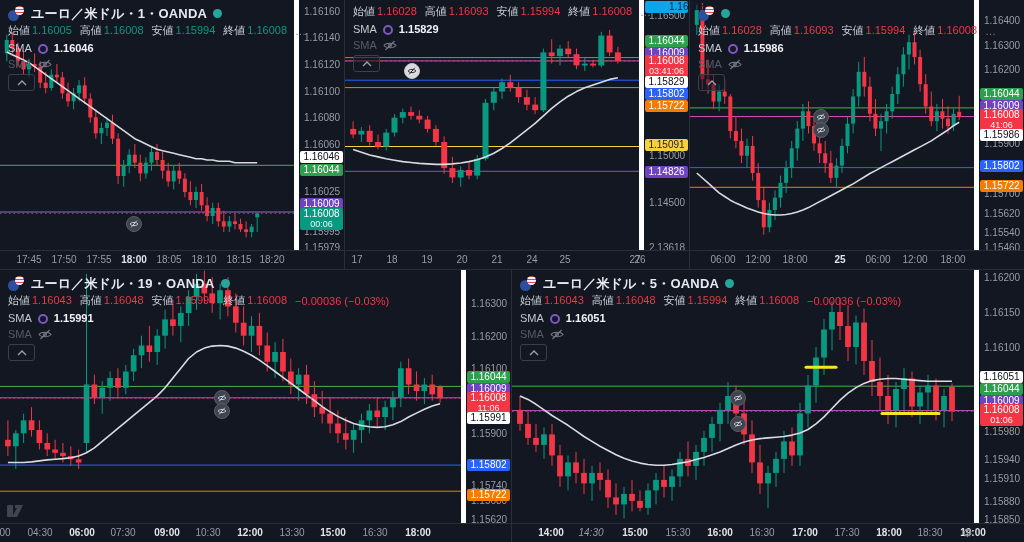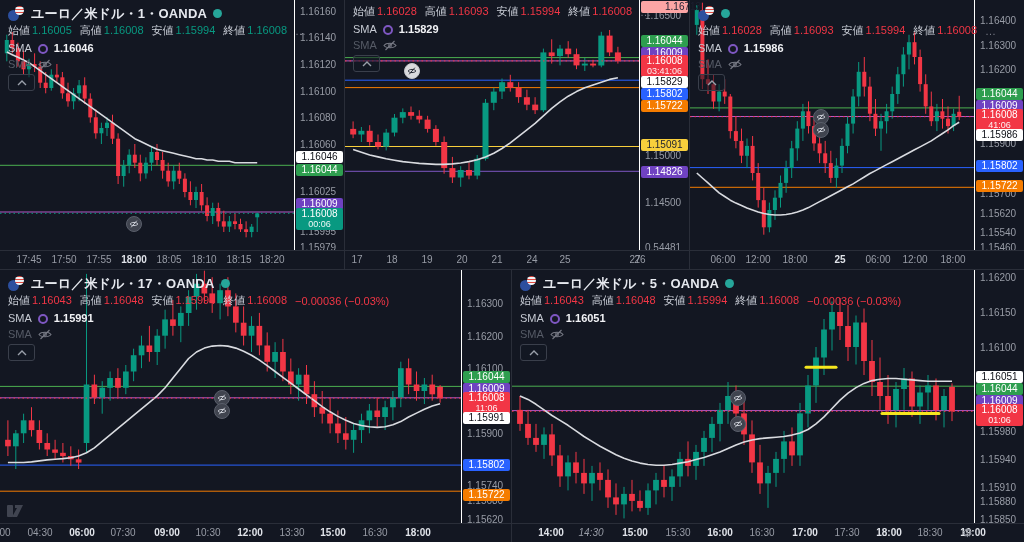--- a/index.html
+++ b/index.html
@@ -1,21 +1,21 @@
 <!DOCTYPE html>
 <html><head>
 <meta charset="utf-8">
 <style>
 html,body{margin:0;padding:0;background:#0b0d12}
 #app{position:relative;width:1024px;height:542px;background:#131722;overflow:hidden;
 font-family:"Liberation Sans","DejaVu Sans",sans-serif;-webkit-font-smoothing:antialiased}
 .chart{position:absolute;background:#131722;box-sizing:border-box}
 .bR{border-right:1px solid #2a2e39}.bB{border-bottom:1px solid #2a2e39}
 .plot{position:absolute;left:0;top:0;display:block}
-.axis{position:absolute;top:0;right:0;width:50px;bottom:18px;border-left:1px solid #ffffff;box-sizing:border-box;z-index:2}
+.axis{position:absolute;top:0;right:0;width:50px;bottom:18px;border-left:5px solid #ffffff;box-sizing:border-box;z-index:2}
 .tick{position:absolute;left:5px;font-size:10px;color:#989ca6;transform:translateY(-50%);white-space:nowrap}
 .plabel{position:absolute;left:1px;right:1px;border-radius:2px;text-align:center;font-size:10px;line-height:12px;font-weight:500;transform:translateY(-50%);z-index:3}
 .plabel .sub{display:block;font-size:9px;line-height:9px;opacity:.92;padding-bottom:1px}
 .taxis{position:absolute;left:0;right:0;bottom:0;height:18px;border-top:1px solid #2a2e39;z-index:2}
 .tlabel{position:absolute;top:3px;transform:translateX(-50%);font-size:10px;color:#989ca6;white-space:nowrap}
 .tlabel.bold{color:#e0e3e9;font-weight:700}
 .legend{position:absolute;left:8px;top:4px;z-index:6}
 .trow{display:flex;align-items:center;gap:6px;height:19px}
 .title{font-size:13px;color:#e6e9ef;font-weight:600;letter-spacing:.2px}
 .flag{position:relative;width:17px;height:15px;display:inline-block}
@@ -283,22 +283,22 @@
           <rect x="269.9" y="52.4" width="6.0" height="8.6" fill="#f23645"></rect>
         </g>
         <path d="M8.1 149.4 L16.4 152.2 L24.7 155.0 L33.0 156.9 L41.2 158.8 L49.5 160.2 L57.8 161.6 L66.0 162.5 L74.3 163.4 L82.6 163.9 L90.9 164.4 L99.1 164.4 L107.4 163.9 L115.7 163.0 L124.0 161.6 L132.2 159.7 L140.5 156.9 L148.8 153.2 L157.0 148.5 L165.3 142.9 L173.6 136.4 L181.9 129.8 L190.1 123.3 L198.4 115.8 L206.7 108.4 L215.0 101.8 L223.2 96.2 L231.5 91.6 L239.8 87.8 L248.0 85.0 L256.3 82.2 L264.6 79.4 L272.9 77.7 " fill="none" stroke="#d9dbe0" stroke-width="1.6" stroke-linejoin="round"></path>
         <line x1="0" x2="295" y1="60.9" y2="60.9" stroke="#f23645" stroke-width="1" stroke-dasharray="1.5,3"></line>
       </svg>
     <div class="axis">
         <div class="tick" style="top: 15.0267px;">1.16500</div>
         <div class="tick" style="top: 108.36px;">1.15500</div>
         <div class="tick" style="top: 155.027px;">1.15000</div>
         <div class="tick" style="top: 201.693px;">1.14500</div>
-        <div class="tick" style="top: 247px;">0.54481</div>
-        <div class="plabel" style="top: 7px; background: #fca5a5; color: rgb(28, 32, 48); padding-left: 24px;"><span>1.16713</span></div>
+        <div class="tick" style="top: 247px;">2.13618</div>
+        <div class="plabel" style="top: 7px; background: #0ea5e9; color: rgb(28, 32, 48); padding-left: 24px;"><span>1.16713</span></div>
         <div class="plabel" style="top: 41px; background: rgb(46, 158, 79); color: rgb(255, 255, 255);"><span>1.16044</span></div>
         <div class="plabel" style="top: 53px; background: rgb(111, 66, 193); color: rgb(255, 255, 255);"><span>1.16009</span></div>
         <div class="plabel" style="top: 66px; background: rgb(242, 54, 69); color: rgb(255, 255, 255);"><span>1.16008</span><span class="sub">03:41:06</span></div>
         <div class="plabel" style="top: 82px; background: rgb(255, 255, 255); color: rgb(12, 14, 21);"><span>1.15829</span></div>
         <div class="plabel" style="top: 94px; background: rgb(41, 98, 255); color: rgb(255, 255, 255);"><span>1.15802</span></div>
         <div class="plabel" style="top: 106px; background: rgb(245, 124, 0); color: rgb(255, 255, 255);"><span>1.15722</span></div>
         <div class="plabel" style="top: 145px; background: rgb(248, 207, 60); color: rgb(28, 32, 48);"><span>1.15091</span></div>
         <div class="plabel" style="top: 172px; background: rgb(111, 66, 193); color: rgb(255, 255, 255);"><span>1.14826</span></div>
       </div>
     <div class="taxis">
@@ -675,21 +675,21 @@
         <div class="tlabel bold" style="left: 333px;">15:00</div>
         <div class="tlabel" style="left: 375px;">16:30</div>
         <div class="tlabel bold" style="left: 418px;">18:00</div>
       </div>
     <div class="legend">
       <div class="trow">
         <span class="flag">
             <i class="f1"></i>
             <i class="f2"></i>
           </span>
-        <span class="title">ユーロ／米ドル・17・OANDA</span>
+        <span class="title">ユーロ／米ドル・19・OANDA</span>
         <span class="mdot"></span>
       </div>
       <div class="orow">
           <span><span>始値</span><span class="v" style="color: rgb(242, 54, 69);">1.16043</span></span>
           <span><span>高値</span><span class="v" style="color: rgb(242, 54, 69);">1.16048</span></span>
           <span><span>安値</span><span class="v" style="color: rgb(242, 54, 69);">1.15994</span></span>
           <span><span>終値</span><span class="v" style="color: rgb(242, 54, 69);">1.16008</span></span>
           <span style="color: rgb(242, 54, 69);">−0.00036 (−0.03%)</span>
         </div>
       <div class="srow">
@@ -848,21 +848,21 @@
         <line x1="0" x2="462" y1="141.3" y2="141.3" stroke="#f23645" stroke-width="1" stroke-dasharray="1.5,3"></line>
         <line x1="294" x2="324" y1="97.3" y2="97.3" stroke="#f5e71e" stroke-width="3" stroke-linecap="round"></line>
         <line x1="370" x2="427" y1="143.4" y2="143.4" stroke="#f5e71e" stroke-width="3" stroke-linecap="round"></line>
       </svg>
     <div class="axis">
         <div class="tick" style="top: 6.99725px;">1.16200</div>
         <div class="tick" style="top: 41.9835px;">1.16150</div>
         <div class="tick" style="top: 76.9697px;">1.16100</div>
         <div class="tick" style="top: 160.937px;">1.15980</div>
         <div class="tick" style="top: 188.926px;">1.15940</div>
-        <div class="tick" style="top: 217px;">1.15910</div>
+        <div class="tick" style="top: 208px;">1.15910</div>
         <div class="tick" style="top: 230.909px;">1.15880</div>
         <div class="tick" style="top: 249px;">1.15850</div>
         <div class="plabel" style="top: 107px; background: rgb(255, 255, 255); color: rgb(12, 14, 21);"><span>1.16051</span></div>
         <div class="plabel" style="top: 119px; background: rgb(46, 158, 79); color: rgb(255, 255, 255);"><span>1.16044</span></div>
         <div class="plabel" style="top: 131px; background: rgb(111, 66, 193); color: rgb(255, 255, 255);"><span>1.16009</span></div>
         <div class="plabel" style="top: 145px; background: rgb(242, 54, 69); color: rgb(255, 255, 255);"><span>1.16008</span><span class="sub">01:06</span></div>
       </div>
     <div class="taxis">
         <div class="tlabel bold" style="left: 39px;">14:00</div>
         <div class="tlabel" style="left: 79px; font-style: italic;">14:30</div>

